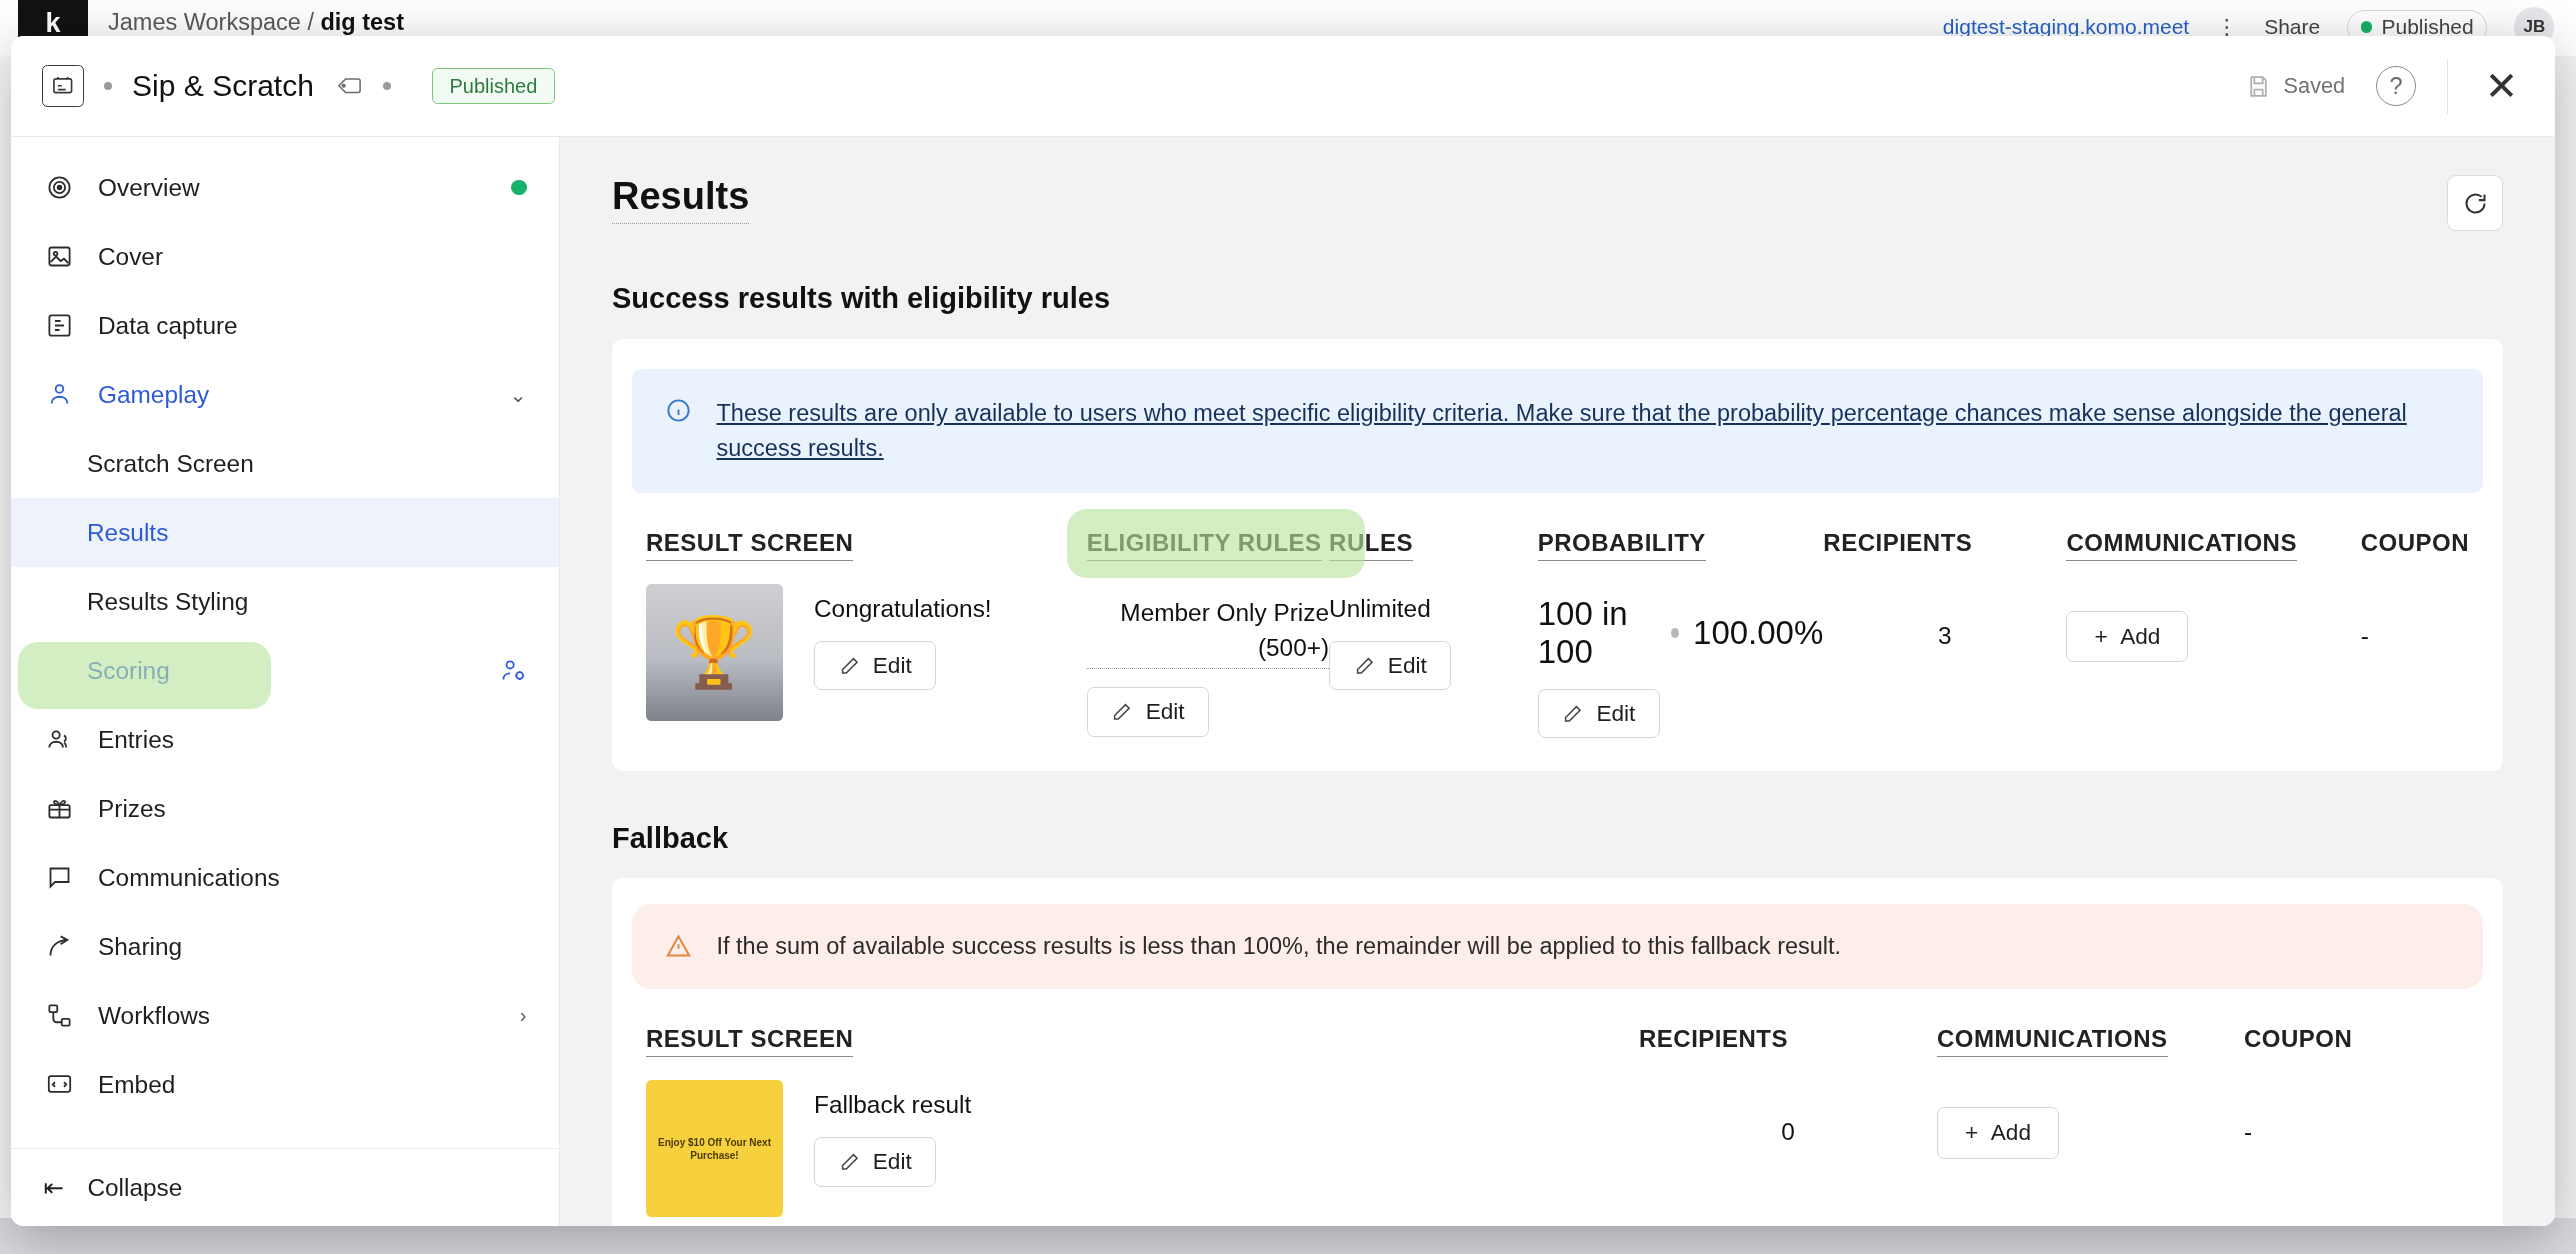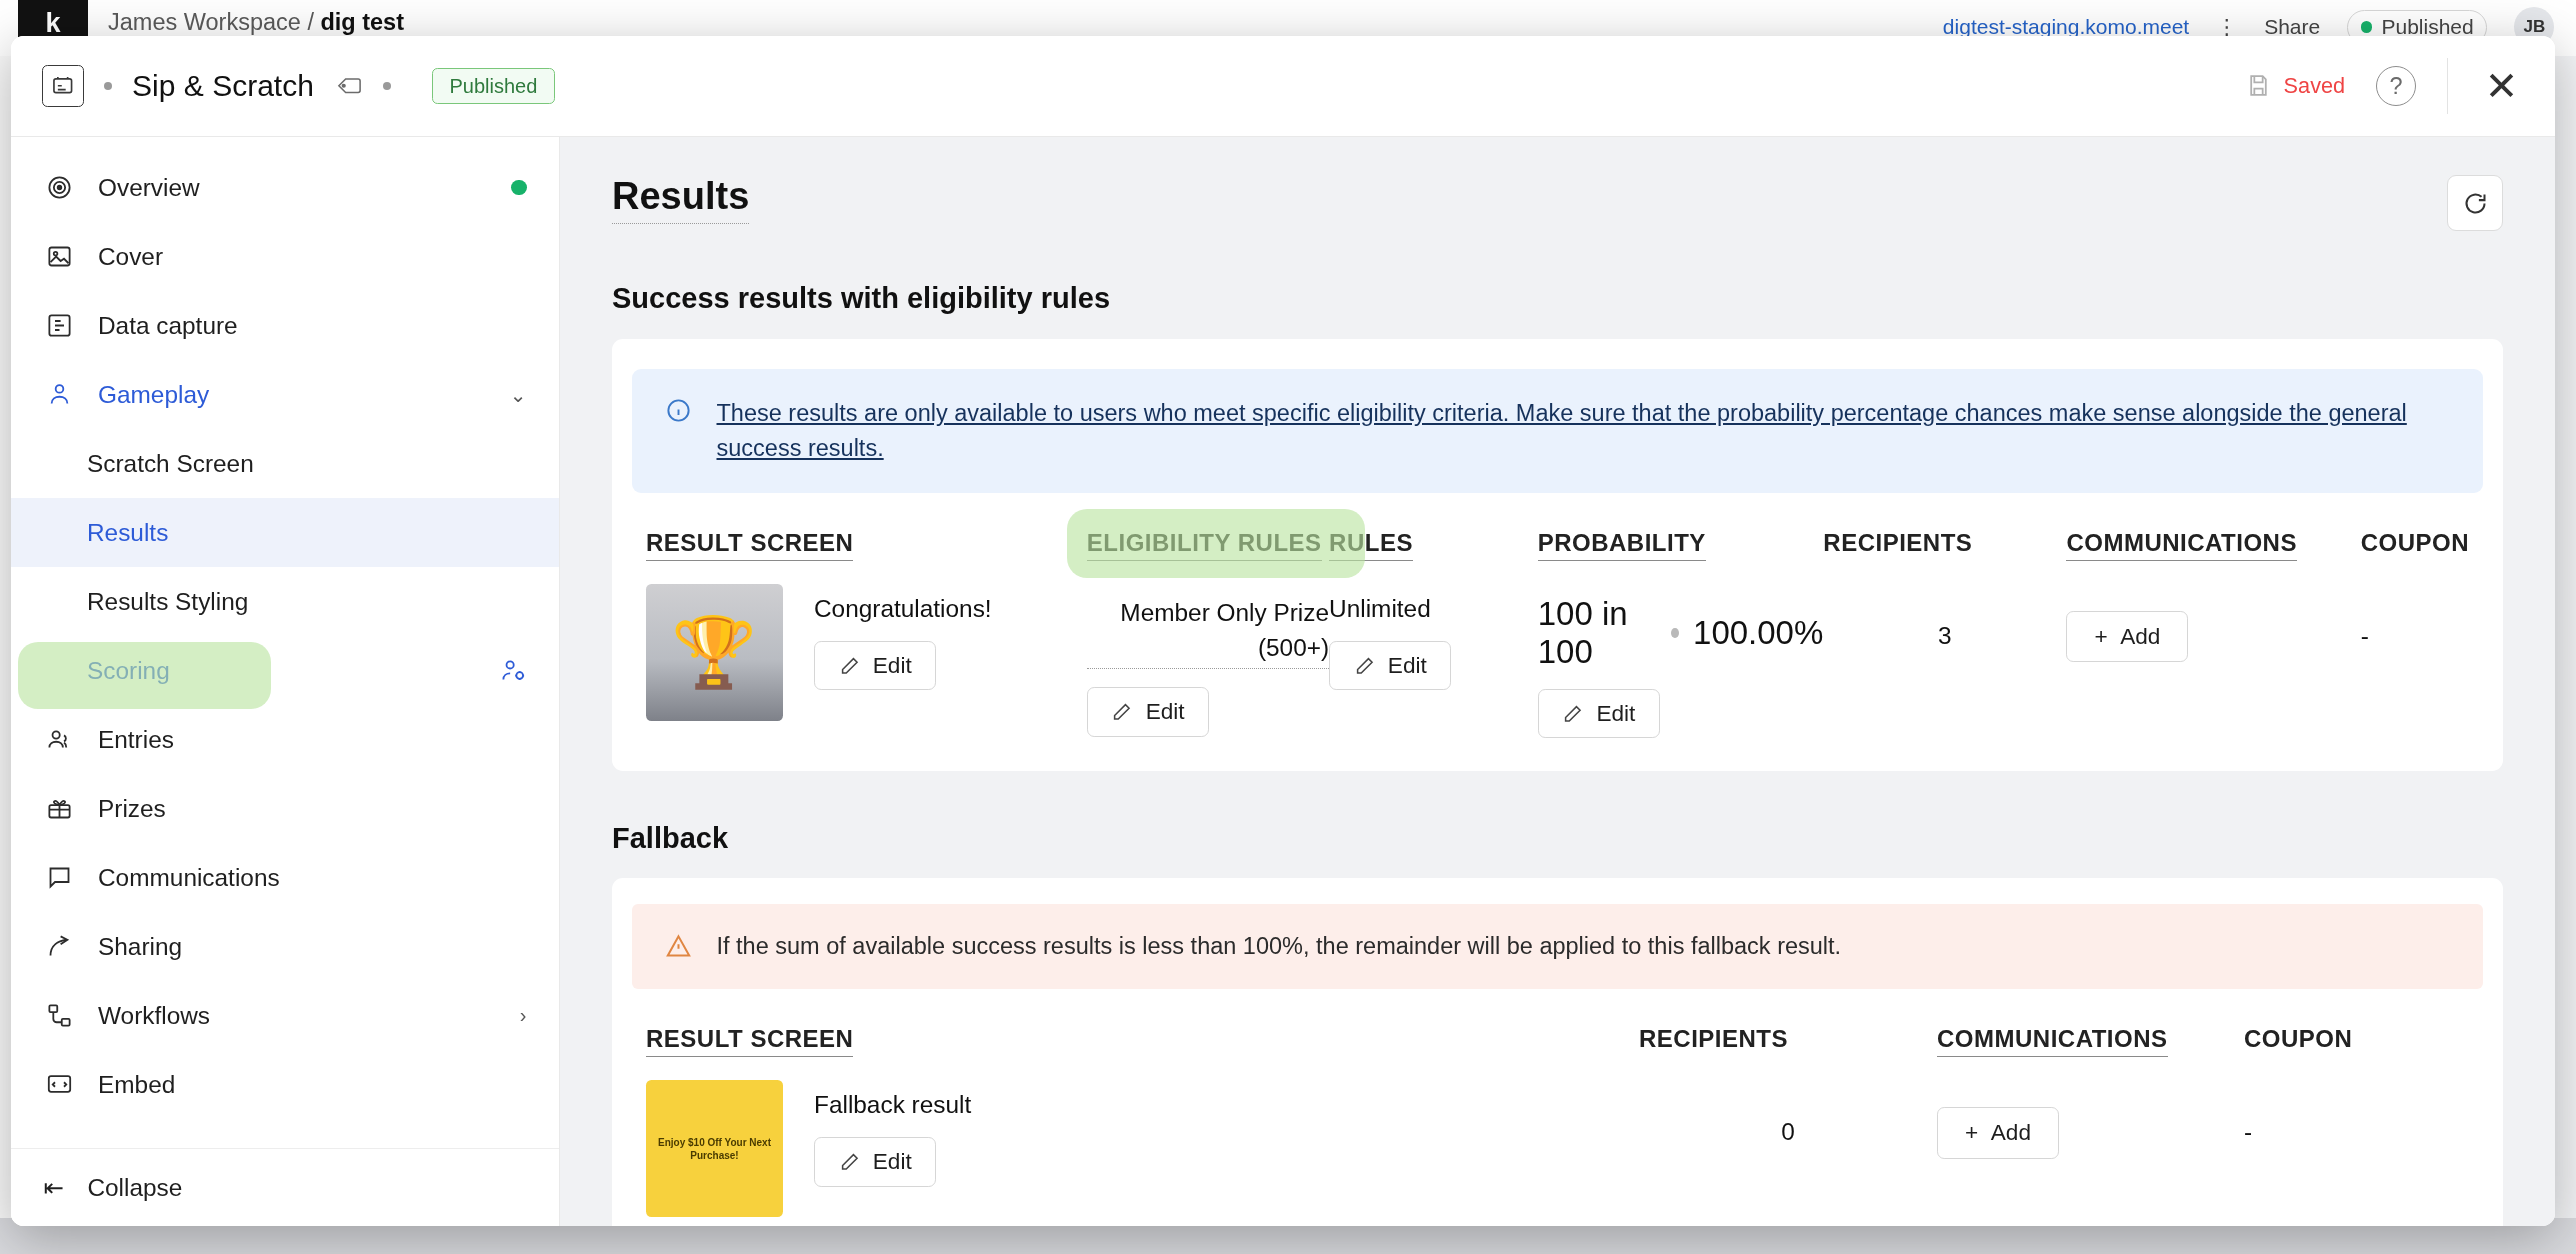--- a/index.html
+++ b/index.html
@@ -95,22 +95,22 @@
   .hdr-tag-icon { margin-left: 21.7px; color: #6b6b6b; font-size: 21.7px; display: flex; align-items: center; }
   .badge-published {
     margin-left: 21.7px;
     border: 1.3px solid #7ac77a; color: #2f7a3d; background: #f2fbf3;
     border-radius: 5.4px; padding: 5.4px 16.2px; font-size: 20px; white-space: nowrap;
   }
   .hdr-right {
     margin-left: auto; display: flex; align-items: center; gap: 31px;
   }
   .saved {
-    display: flex; align-items: flex-start; gap: 12.6px;
-    color: #ef4444; font-size: 21.7px;
+    display: flex; align-items: flex-end; gap: 12.6px;
+    color: #737373; font-size: 21.7px;
   }
   .icon-btn {
     width: 40px; height: 40px; border-radius: 50%;
     display: flex; align-items: center; justify-content: center;
     color: #6b6b6b; font-size: 23.5px;
     border: 1.4px solid #8d8d8d;
   }
   .hdr-divider { width: 0.9px; height: 56px; background: #e3e3e3; }
   .close-x {
     font-size: 40px; color: #333; line-height: 1; cursor: pointer;
@@ -187,21 +187,21 @@
 
   .info-banner {
     margin-top: 25px;
     background: #eaf2fd; border-radius: 9px;
     padding: 27px 32.5px; display: flex; gap: 25px;
     font-size: 23.5px; color: #16325c; line-height: 1.5;
   }
   .info-banner .bnr-ico { flex: none; color: #3b79c9; font-size: 25px; margin-top: 1.8px; }
   .warn-banner {
     margin-top: 25px;
-    background: #fdeeea; border-radius: 6px;
+    background: #fdeeea; border-radius: 19px;
     padding: 25px 32.5px; display: flex; gap: 25px;
     font-size: 23.5px; color: #2b2b2b; line-height: 1.5;
     align-items: center;
   }
   .warn-banner .bnr-ico { flex: none; color: #e08642; font-size: 25px; }
 
   .card {
     margin-top: 0; background: #fff; border-radius: 10.8px;
     padding: 0 0 32.5px 0;
   }

